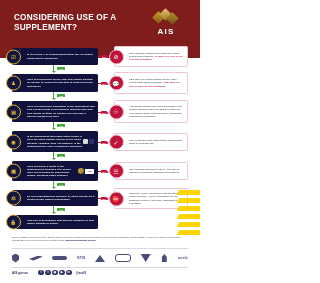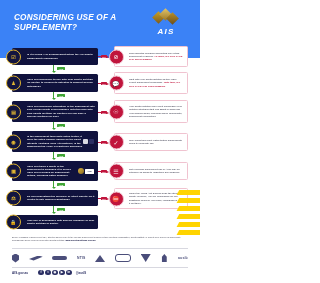--- a/index.html
+++ b/index.html
@@ -5,21 +5,21 @@
   html,body{margin:0;padding:0;}
   body{
     width:200px;height:283px;overflow:hidden;
     background:#ffffff;
     font-family:"Liberation Sans",sans-serif;
     -webkit-font-smoothing:none;
   }
   .page{position:relative;width:200px;height:283px;background:#fff;}
 
   
-  .header{position:absolute;left:0;top:0;width:200px;height:58px;background:#3b82f6;font-style:italic;}
+  .header{position:absolute;left:0;top:0;width:200px;height:58px;background:#7f1d1d;}
   .header-title{
     position:absolute;left:14px;top:13px;width:110px;
     color:#ffffff;font-weight:bold;font-size:8.2px;line-height:9.6px;
     letter-spacing:.2px;text-transform:uppercase;
   }
   .ais-logo{position:absolute;right:12px;top:9px;width:44px;height:28px;}
   .ais-logo .mark{position:relative;width:44px;height:17px;}
   .dia{position:absolute;width:9px;height:9px;background:linear-gradient(135deg,#c9a227,#7d5a1c);transform:rotate(45deg);}
   .dia.d1{left:10px;top:4px;}
   .dia.d2{left:17px;top:1px;background:linear-gradient(135deg,#e3c567,#9c7726);}

